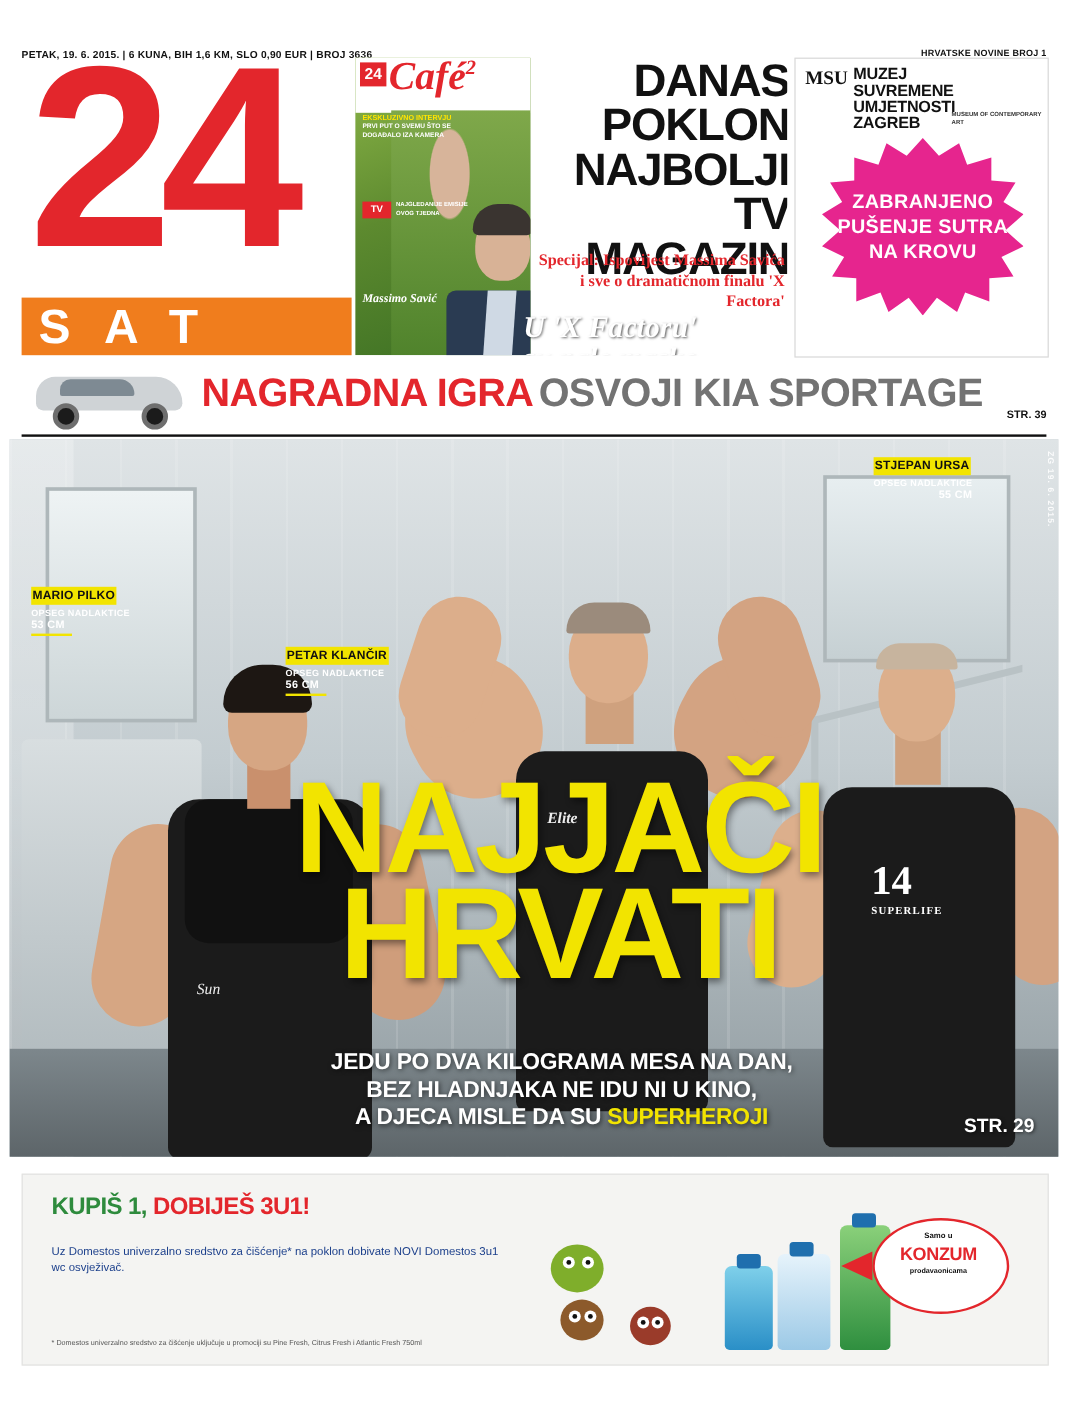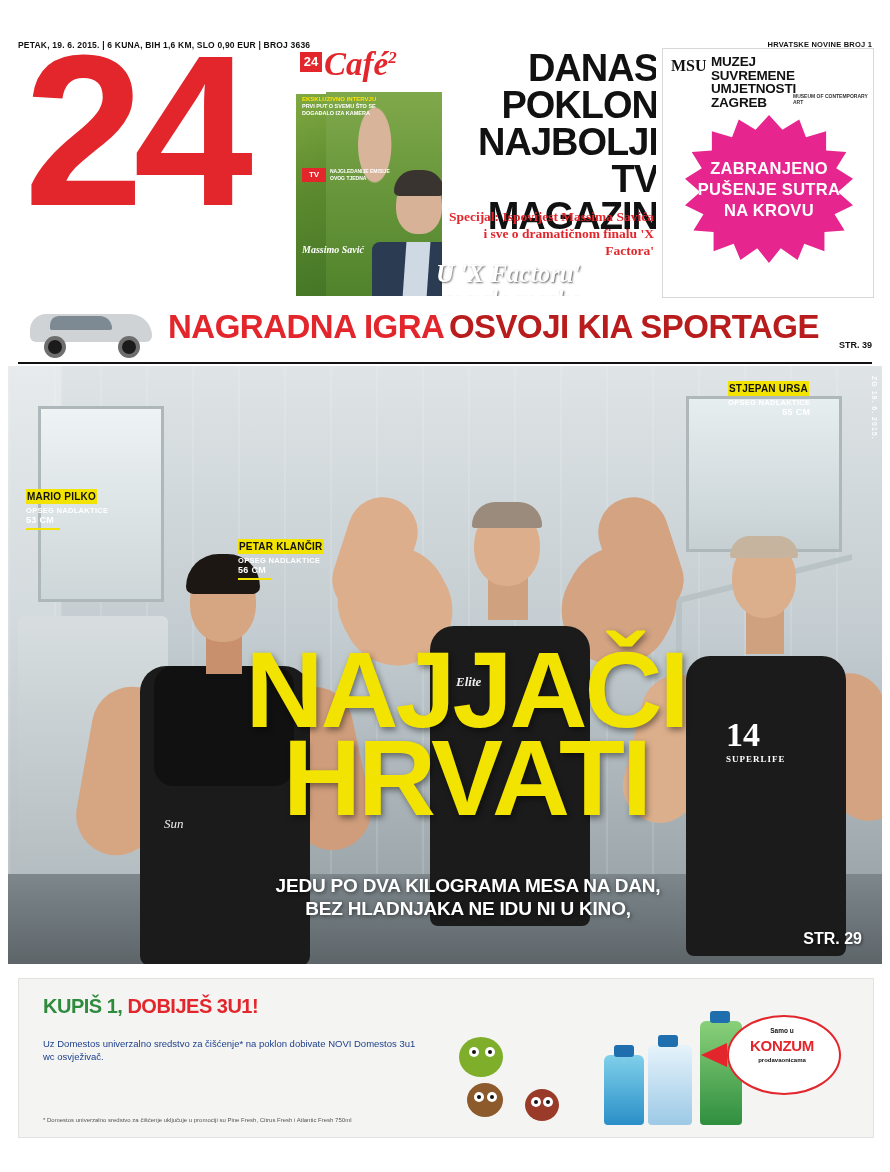--- a/index.html
+++ b/index.html
@@ -57,21 +57,21 @@
 
   
   .kiabar{position:absolute;left:18px;top:300px;width:854px;height:62px;border-bottom:2px solid #111;}
   .kia-car{position:absolute;left:2px;top:6px;width:140px;height:50px;}
   .kia-body{position:absolute;left:10px;top:8px;width:122px;height:28px;background:#cfd3d6;border-radius:16px 22px 6px 6px;}
   .kia-win{position:absolute;left:30px;top:10px;width:62px;height:14px;background:#7e8a93;border-radius:10px 14px 2px 2px;}
   .kia-w1,.kia-w2{position:absolute;top:30px;width:22px;height:22px;border-radius:50%;background:#1b1b1b;border:4px solid #6e6e6e;box-sizing:border-box;}
   .kia-w1{left:24px;} .kia-w2{left:98px;}
   .kia-text{position:absolute;left:150px;top:8px;width:700px;}
   .kia-text .red{color:#e3262c;font-size:33px;font-weight:bold;letter-spacing:-.5px;}
-  .kia-text .blk{color:#b91c1c;font-size:33px;font-weight:bold;letter-spacing:-.5px;}
+  .kia-text .blk{color:#737373;font-size:33px;font-weight:bold;letter-spacing:-.5px;}
   .kia-str{position:absolute;right:0;top:40px;font-size:9px;font-weight:bold;color:#111;}
 
   
   .hero{position:absolute;left:8px;top:366px;width:874px;height:598px;overflow:hidden;
      background:linear-gradient(180deg,#cfd6d9 0%,#b9c2c6 40%,#9aa6ab 100%);}
   .gym-bg{position:absolute;inset:0;
      background:
       linear-gradient(90deg,rgba(255,255,255,.25) 0 6%,rgba(0,0,0,0) 6.2% 100%),
       repeating-linear-gradient(90deg,rgba(255,255,255,.12) 0 2px,rgba(0,0,0,0) 2px 46px),
       linear-gradient(180deg,#dfe4e6 0%,#c3ccd0 45%,#8e999e 100%);}
@@ -168,20 +168,23 @@
 
   <div class="metastrip">
     <div class="meta-left">PETAK, 19. 6. 2015. | 6 KUNA, BIH 1,6 KM, SLO 0,90 EUR | BROJ 3636</div>
     <div class="meta-right">HRVATSKE NOVINE BROJ 1</div>
   </div>
 
   <div class="masthead">
     <div class="logo24">
       <span class="two">24</span>
     </div>
+    <div class="satbar">
+      <span>SAT</span>
+    </div>
   </div>
 
   <div class="promo">
     <div class="promo-cover">
       <div class="cover-top">
         <div class="cover-24">24</div>
         <div class="cover-cafe">
           <span>Café</span><sup>2</sup>
         </div>
       </div>
@@ -302,20 +305,23 @@
     </div>
 
     <div class="bigtitle">
       <span class="l">NAJJAČI</span>
       <span class="l">HRVATI</span>
     </div>
 
     <div class="subtitle">
       <div>JEDU PO DVA KILOGRAMA MESA NA DAN,</div>
       <div>BEZ HLADNJAKA NE IDU NI U KINO,</div>
+      <div>
+        <span>A DJECA MISLE DA SU </span><span class="hl">SUPERHEROJI</span>
+      </div>
     </div>
 
     <div class="strpage">STR. 29</div>
     <div class="vcode">ZG 19. 6. 2015.</div>
   </div>
 
   <div class="botad">
     <div class="botad-h">
       <span class="g">KUPIŠ 1,</span><span class="r"> DOBIJEŠ 3U1!</span>
     </div>

